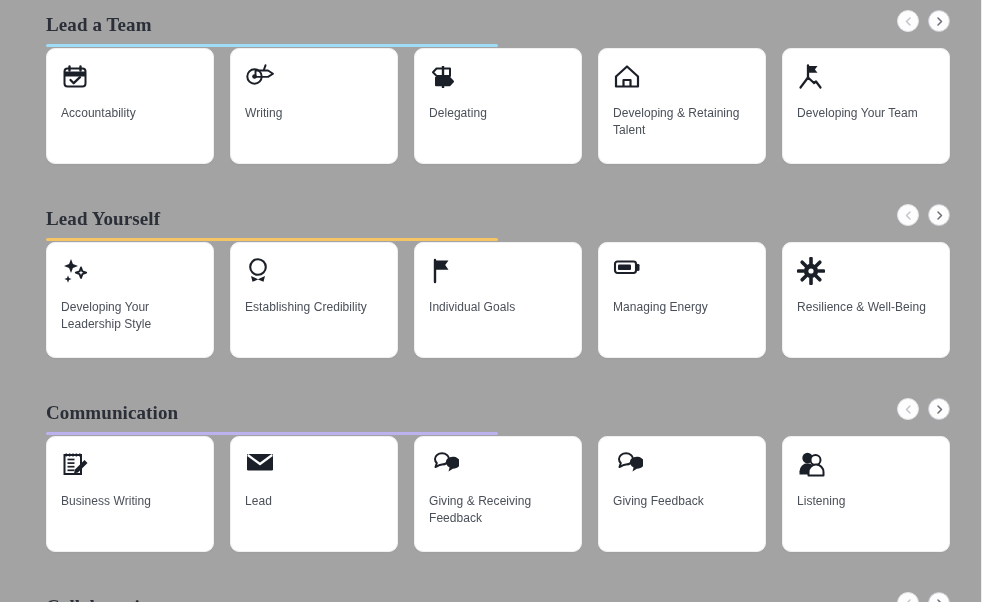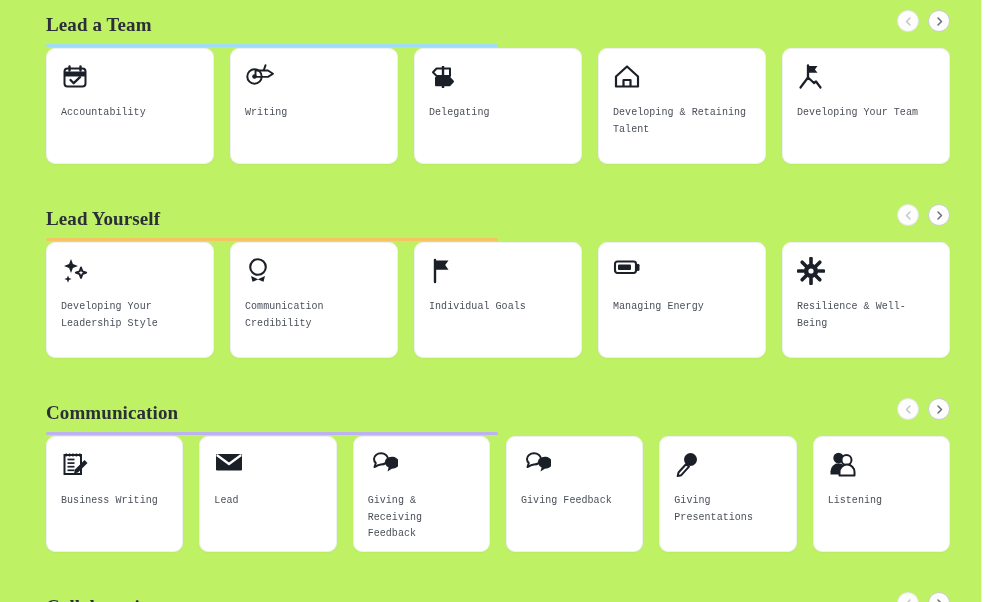--- a/index.html
+++ b/index.html
@@ -12,21 +12,21 @@
     height: 602px;
     overflow: hidden;
     font-family: "Liberation Sans", sans-serif;
     -webkit-font-smoothing: antialiased;
   }
 
   #page {
     position: relative;
     width: 982px;
     height: 602px;
-    background: #bef264;
+    background: #a3a3a3;
     border-right: 1px solid #eceef0;
     box-sizing: border-box;
     overflow: hidden;
   }
 
   #scroller {
     position: absolute;
     left: 0;
     top: 0;
     width: 982px;
@@ -116,26 +116,25 @@
 
   .card-icon {
     height: 30px;
     display: flex;
     align-items: flex-start;
     margin-bottom: 12px;
   }
   .card-icon svg { display: block; }
 
   .card-label {
-    font-size: 10px;
+    font-size: 12px;
     line-height: 16.5px;
     color: #4a4f58;
     letter-spacing: 0.05px;
     word-break: break-word;
-    font-family: Liberation Mono, monospace;
   }
 </style>
 </head>
 <body>
 
 <div id="page">
   <div id="scroller">
       <div class="section">
         <div class="section-head">
           <div class="section-title">Lead a Team</div>
@@ -235,21 +234,21 @@
             </div>
             <div class="card-label">Developing Your Leadership Style</div>
           </div>
           <div class="card">
             <div class="card-icon">
               <svg width="26" height="28" viewBox="0 0 26 28">
                 <circle cx="13" cy="10" r="7.8" fill="none" stroke="#1b1f28" stroke-width="2.1"></circle>
                 <path d="M6 19 l7 3.2 7-3.2 -1.5 5.8 -5.5-2.2 -5.5 2.2 z" fill="#1b1f28"></path>
               </svg>
             </div>
-            <div class="card-label">Communication Credibility</div>
+            <div class="card-label">Establishing Credibility</div>
           </div>
           <div class="card">
             <div class="card-icon">
               <svg width="26" height="28" viewBox="0 0 26 28">
                 <path d="M6 3 V25" stroke="#1b1f28" stroke-width="2.4" stroke-linecap="round"></path>
                 <path d="M6 3.5 h13.5 l-3.3 4.6 3.3 4.6 H6 z" fill="#1b1f28"></path>
               </svg>
             </div>
             <div class="card-label">Individual Goals</div>
           </div>
@@ -338,29 +337,20 @@
             <div class="card-icon">
               <svg width="30" height="24" viewBox="0 0 30 24">
                 <path d="M13 13.5 a7 5.6 0 1 0 -7-5.6 c0 1.6 .7 3 1.8 4.1 L6.5 16 l4.4-2.1 a11 11 0 0 0 2.1 -.4 z" fill="#ffffff" stroke="#1b1f28" stroke-width="2" stroke-linejoin="round"></path>
                 <path d="M18 8 a7.5 6 0 1 1 5.8 9.8 l-4.3 2.6 1.1 -4 A7 6 0 0 1 18 8 z" fill="#1b1f28"></path>
               </svg>
             </div>
             <div class="card-label">Giving Feedback</div>
           </div>
           <div class="card">
             <div class="card-icon">
-              <svg width="26" height="28" viewBox="0 0 26 28">
-                <circle cx="16.5" cy="8.5" r="6.5" fill="#1b1f28"></circle>
-                <path d="M12.2 13 L4.5 21.5 l-.8 3.6 3.6-.9 7.7-8.5 z" fill="none" stroke="#1b1f28" stroke-width="2" stroke-linejoin="round"></path>
-              </svg>
-            </div>
-            <div class="card-label">Giving Presentations</div>
-          </div>
-          <div class="card">
-            <div class="card-icon">
               <svg width="28" height="26" viewBox="0 0 28 26">
                 <circle cx="10.5" cy="7" r="5.2" fill="#1b1f28"></circle>
                 <path d="M2.5 23.5 v-3.2 a8 8 0 0 1 16 0 v3.2 z" fill="#1b1f28"></path>
                 <circle cx="18.5" cy="9" r="5" fill="#ffffff" stroke="#1b1f28" stroke-width="2"></circle>
                 <path d="M11.5 24.5 v-3.5 a7.5 7.5 0 0 1 15 0 v3.5 z" fill="#ffffff" stroke="#1b1f28" stroke-width="2" stroke-linejoin="round"></path>
               </svg>
             </div>
             <div class="card-label">Listening</div>
           </div>
         </div>

